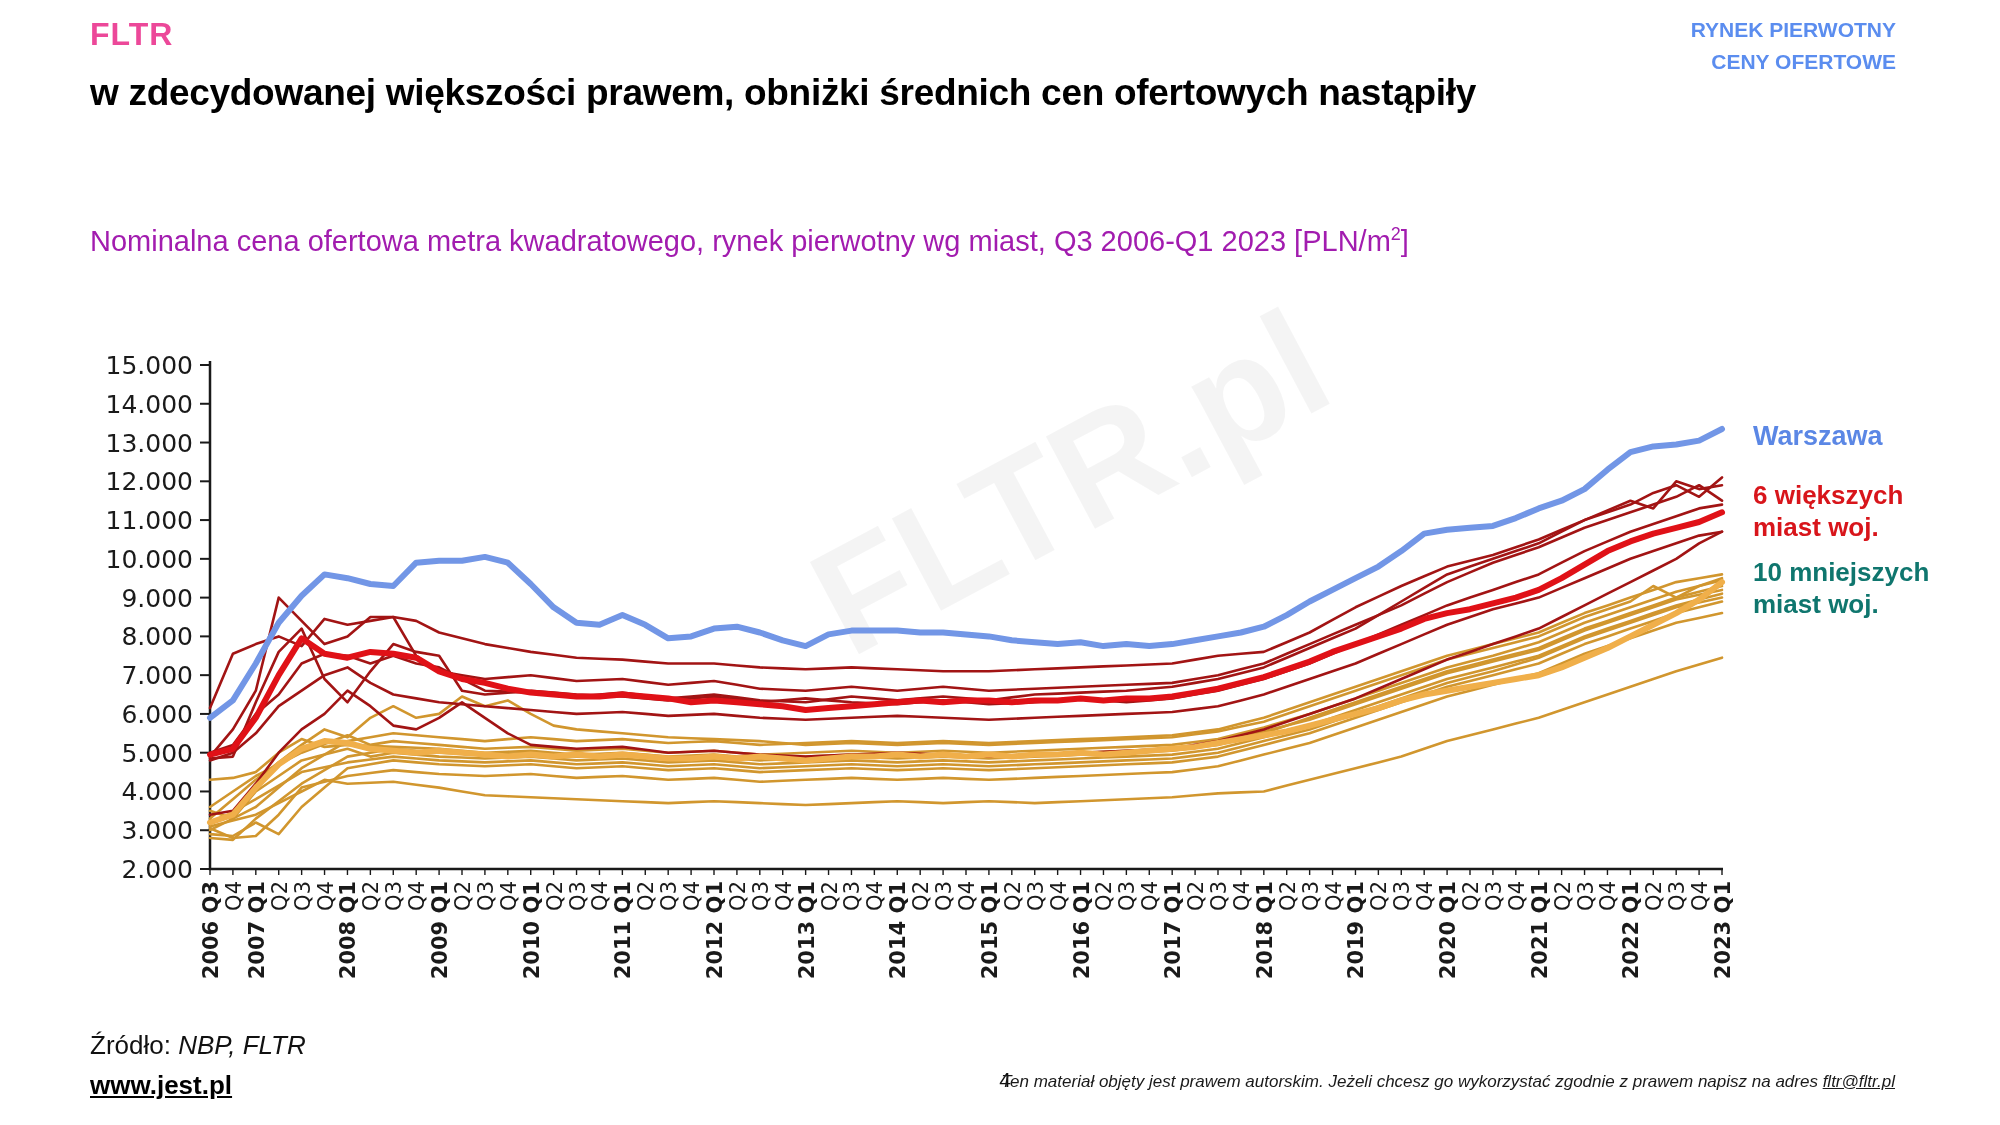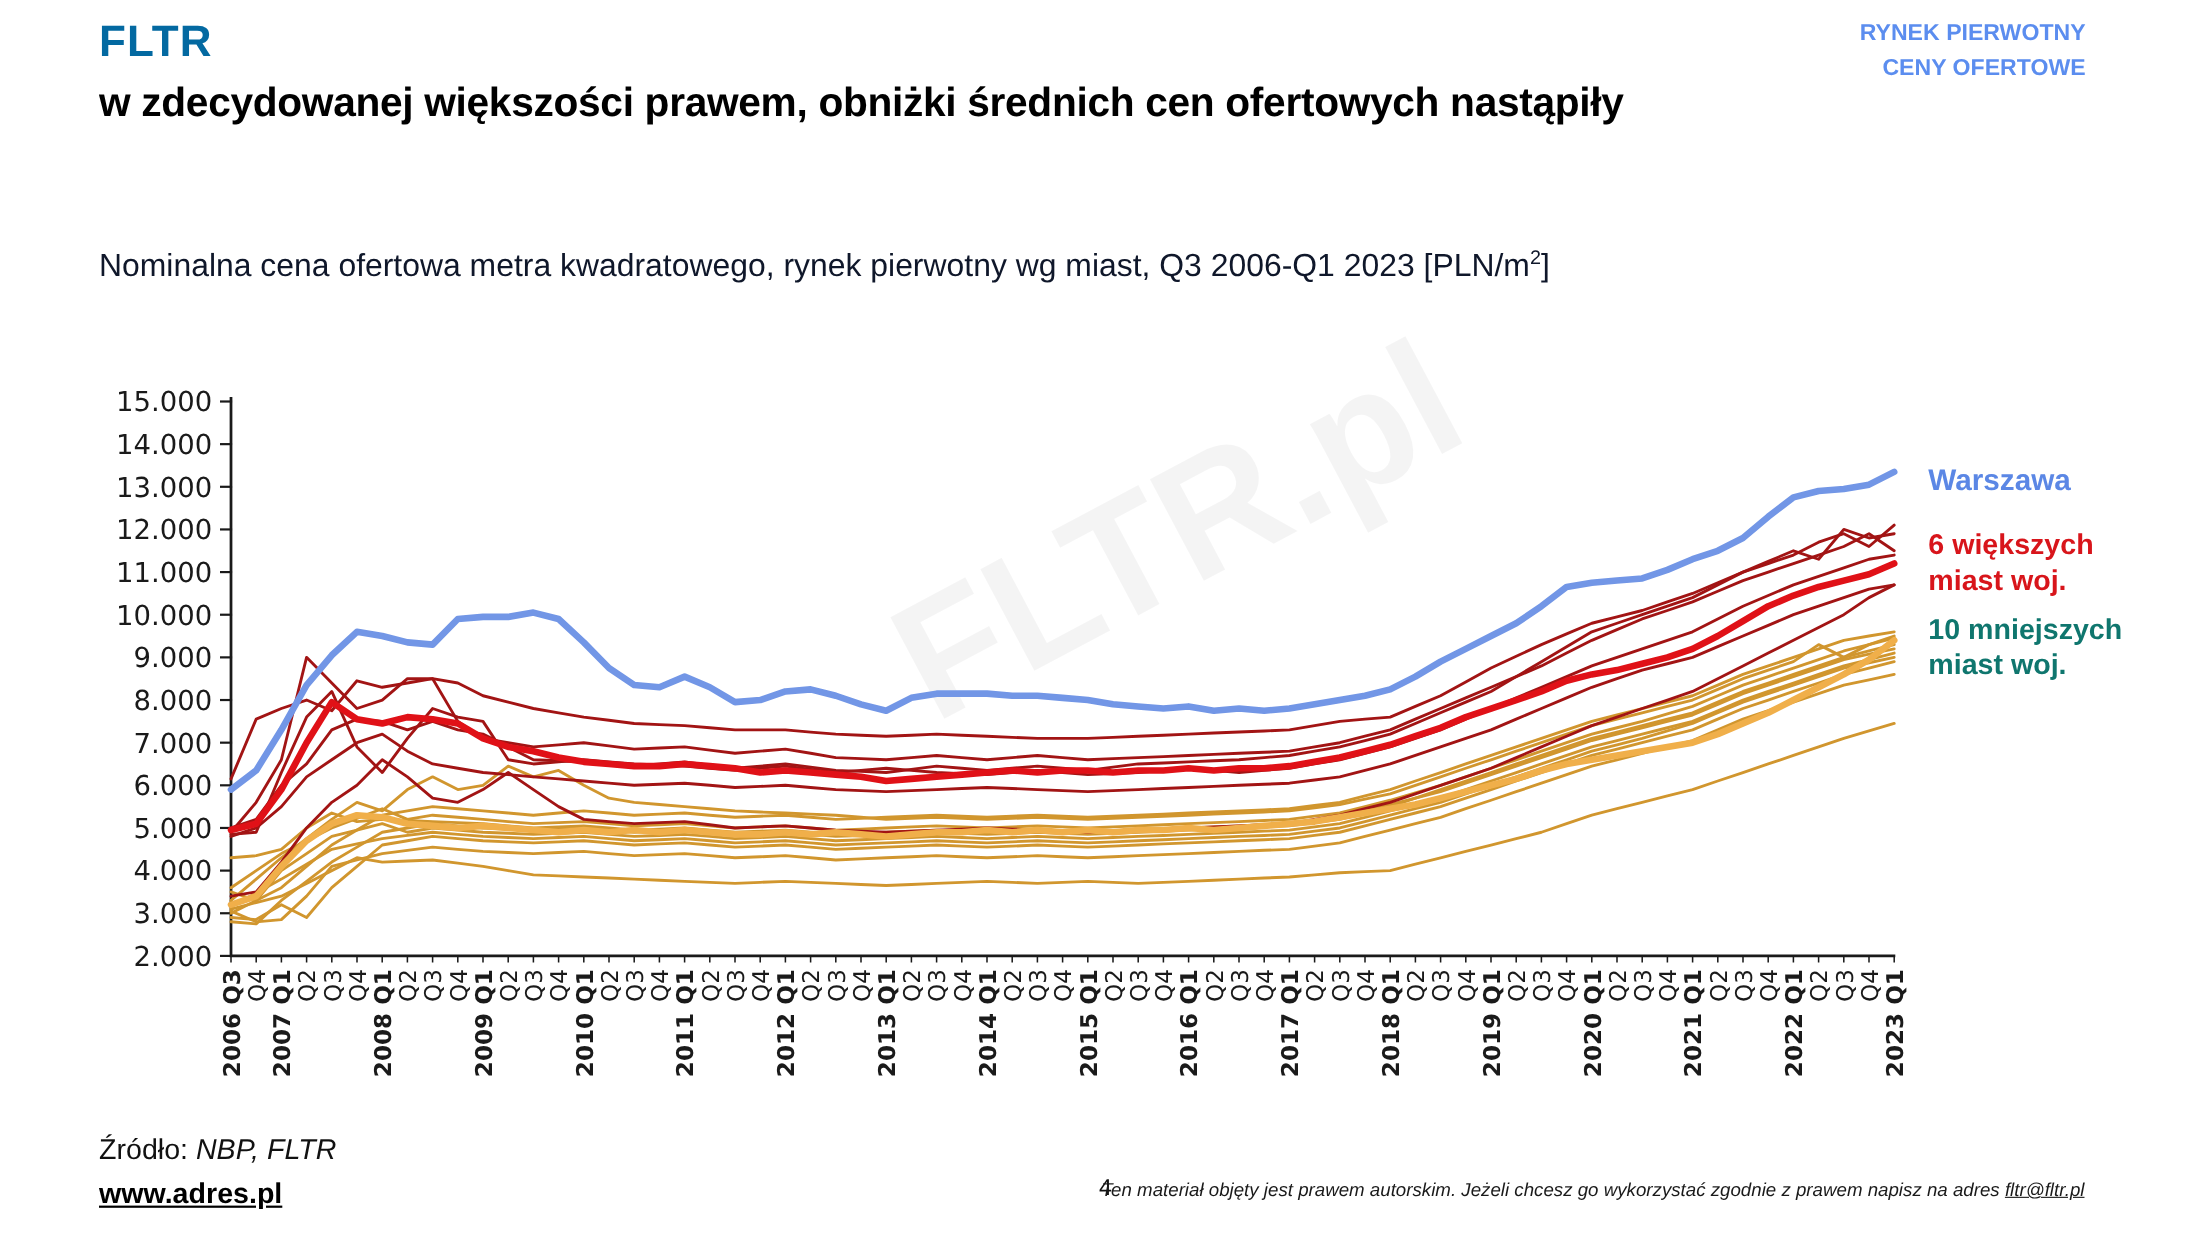--- a/index.html
+++ b/index.html
@@ -1,22 +1,22 @@
 <!DOCTYPE html>
 <html><head>
 <meta charset="utf-8">
 <style>
   html,body{margin:0;padding:0;background:#fff;}
   body{width:2000px;height:1125px;position:relative;overflow:hidden;
        font-family:"Liberation Sans","DejaVu Sans",sans-serif;color:#111;}
   .abs{position:absolute;}
-  .logo{left:90px;top:16px;font-size:40px;font-weight:bold;letter-spacing:1px;color:#0369a1;}
+  .logo{left:90px;top:16px;font-size:32px;font-weight:bold;letter-spacing:1px;color:#ec4899;}
   .tagline{right:104px;top:14px;text-align:right;font-size:21px;font-weight:bold;line-height:32px;}
   .title{left:90px;top:70px;font-size:37px;font-weight:bold;line-height:46px;color:#000;letter-spacing:-0.3px;}
-  .subtitle{left:90px;top:224px;font-size:29px;color:#0f172a;}
+  .subtitle{left:90px;top:224px;font-size:29px;color:#a21caf;}
   .subtitle sup{font-size:18px;}
   .watermark{left:760px;top:395px;width:620px;font-size:152px;font-weight:bold;
              color:rgba(0,0,0,0.045);transform:rotate(-28deg);transform-origin:center;
              text-align:center;white-space:nowrap;}
   .legend-item{font-weight:bold;font-size:26px;line-height:32px;white-space:nowrap;}
   .src{left:90px;top:1030px;font-size:26px;}
   .src .lbl{font-weight:normal;}
   .src .val{font-style:italic;}
   .site{left:90px;top:1070px;font-size:26px;font-weight:bold;text-decoration:underline;color:#000;}
   .pageno{left:960px;top:1068px;width:90px;text-align:center;font-size:21px;}
@@ -233,17 +233,17 @@
   <div>miast woj.</div>
 </div>
 <div class="abs legend-item" style="left: 1753px; top: 520px; color: #0f766e; margin-top: 36px;">
   <div>10 mniejszych</div>
   <div>miast woj.</div>
 </div>
 
 <div class="abs src">
   <span class="lbl">Źródło:</span><span class="val"> NBP, FLTR</span>
 </div>
-<div class="abs site">www.adres.pl</div>
+<div class="abs site">www.jest.pl</div>
 <div class="abs pageno">4</div>
 <div class="abs note">
   <span>Ten materiał objęty jest prawem autorskim. Jeżeli chcesz go wykorzystać zgodnie z prawem napisz na adres </span><span class="lnk">fltr@fltr.pl</span>
 </div>
 
 </body></html>

